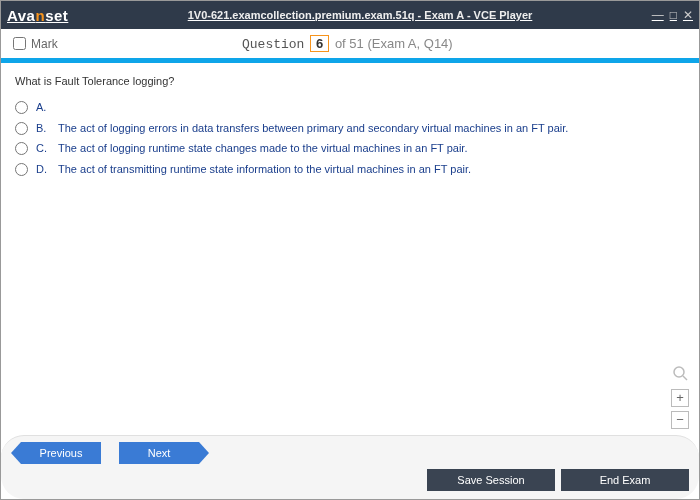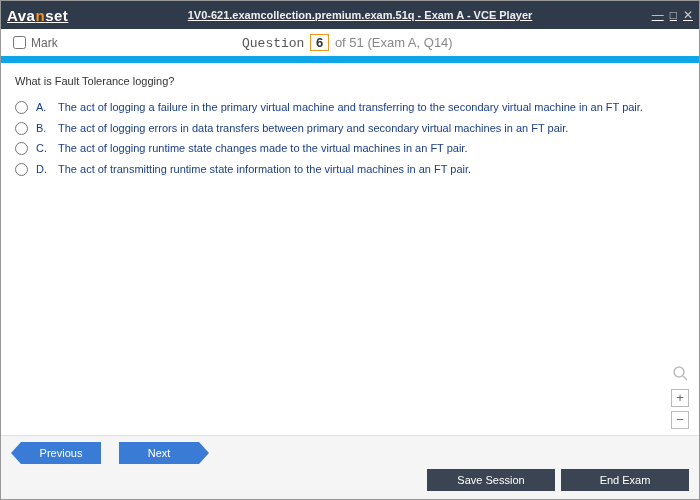--- a/index.html
+++ b/index.html
@@ -4,36 +4,36 @@
 <style>
   * { box-sizing: border-box; margin: 0; padding: 0; }
   html, body { width: 700px; height: 500px; font-family: Arial, sans-serif; overflow: hidden; }
   .window { width: 700px; height: 500px; border: 1px solid #999; display: flex; flex-direction: column; background: #fff; }
   .titlebar { height: 28px; background: #2f3a4a; color: #fff; display: flex; align-items: center; padding: 0 6px; font-size: 11px; text-decoration: underline; }
   .logo { font-size: 15px; font-weight: bold; letter-spacing: 0.5px; }
   .logo .orange { color: #f7941d; }
   .title-text { flex: 1; text-align: center; font-weight: bold; color: #eee; font-size: 11px; }
   .win-controls { display: flex; gap: 6px; font-size: 12px; color: #ccc; font-family: sans-serif; }
   .win-controls span { cursor: default; }
-  .qheader { height: 34px; border-bottom: 7px solid #0ea5e9; display: flex; align-items: center; padding: 0 12px; font-size: 12px; color: #666; }
+  .qheader { height: 34px; border-bottom: 5px solid #0ea5e9; display: flex; align-items: center; padding: 0 12px; font-size: 12px; color: #666; }
   .mark-wrap { display: flex; align-items: center; gap: 5px; }
   .mark-wrap input { width: 13px; height: 13px; }
   .qcenter { flex: 1; text-align: center; font-size: 13px; color: #888; }
   .qcenter .qword { color: #555; font-family: Liberation Mono, monospace; }
   .qnum { display: inline-block; border: 1px solid #f7941d; padding: 0 5px; color: #333; margin: 0 2px; font-weight: bold; }
   .content { flex: 1; padding: 12px 14px; font-size: 11px; color: #222; overflow: hidden; position: relative; }
   .qtext { margin-bottom: 10px; color: #333; }
   .option { display: flex; align-items: flex-start; gap: 8px; padding: 2px 0; color: #1a3e8c; font-size: 11px; line-height: 1.5; }
   .option input { margin-top: 2px; }
   .opt-label { color: #1a3e8c; min-width: 14px; }
   .opt-text { color: #1a3e8c; }
   .zoom-controls { position: absolute; right: 10px; bottom: 6px; display: flex; flex-direction: column; gap: 4px; align-items: center; }
   .zoom-btn { width: 18px; height: 18px; border: 1px solid #bbb; background: #fff; font-size: 13px; line-height: 15px; text-align: center; color: #666; cursor: default; }
   .search-icon { width: 16px; height: 16px; color: #bbb; margin-bottom: 4px; }
-  .footer { padding: 6px 10px 8px 10px; background: #f5f5f5; border-top: 1px solid #e0e0e0; }
+  .footer { padding: 6px 10px 8px 10px; background: #f5f5f5; border-top: 1px solid #e0e0e0; border-radius: 23px; }
   .footer-row { display: flex; gap: 6px; align-items: center; margin-bottom: 5px; }
   .footer-row:last-child { margin-bottom: 0; justify-content: flex-end; }
   .btn { height: 22px; font-size: 11px; color: #fff; display: flex; align-items: center; justify-content: center; border: none; cursor: default; padding: 0 10px; }
   .btn-blue-nav { background: #3a7bd5; width: 80px; position: relative; }
   .btn-prev::before { content: ""; position: absolute; left: -10px; top: 0; border-top: 11px solid transparent; border-bottom: 11px solid transparent; border-right: 10px solid #3a7bd5; }
   .btn-next::after { content: ""; position: absolute; right: -10px; top: 0; border-top: 11px solid transparent; border-bottom: 11px solid transparent; border-left: 10px solid #3a7bd5; }
   .nav-group { display: flex; gap: 18px; margin-left: 10px; }
   .spacer { flex: 1; }
   .btn-orange { background: #f7941d; }
   .btn-review { width: 100px; position: relative; }
@@ -71,21 +71,20 @@
     </div>
     <div style="width:50px"></div>
   </div>
 
   <div class="content">
     <div class="qtext">What is Fault Tolerance logging?</div>
 
     <label class="option">
       <input type="radio" name="ans" style="">
       <span class="opt-label">A.</span>
-      <span class="opt-text">The act of logging a failure in the primary virtual machine and transferring to the secondary virtual machine in an FT pair.</span>
     </label>
     <label class="option">
       <input type="radio" name="ans" style="">
       <span class="opt-label">B.</span>
       <span class="opt-text">The act of logging errors in data transfers between primary and secondary virtual machines in an FT pair.</span>
     </label>
     <label class="option">
       <input type="radio" name="ans" style="">
       <span class="opt-label">C.</span>
       <span class="opt-text">The act of logging runtime state changes made to the virtual machines in an FT pair.</span>

